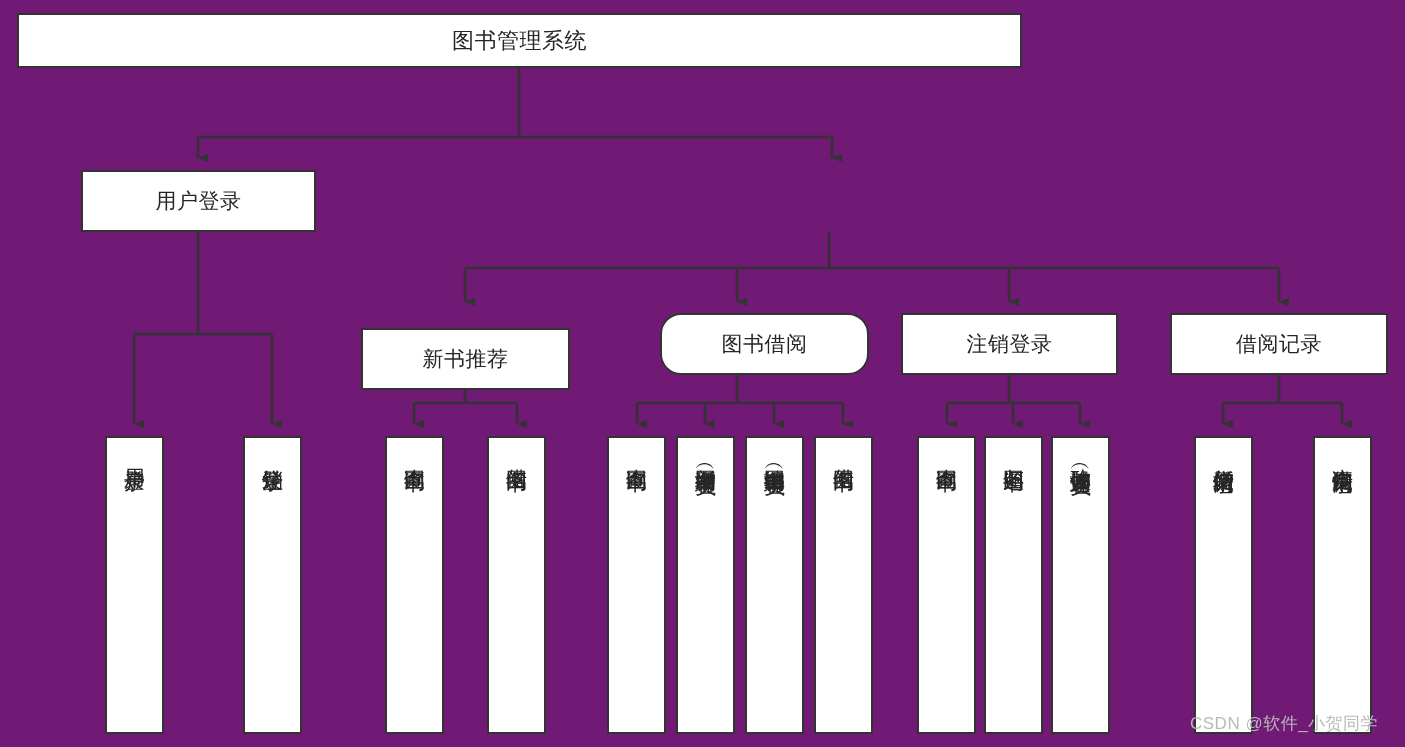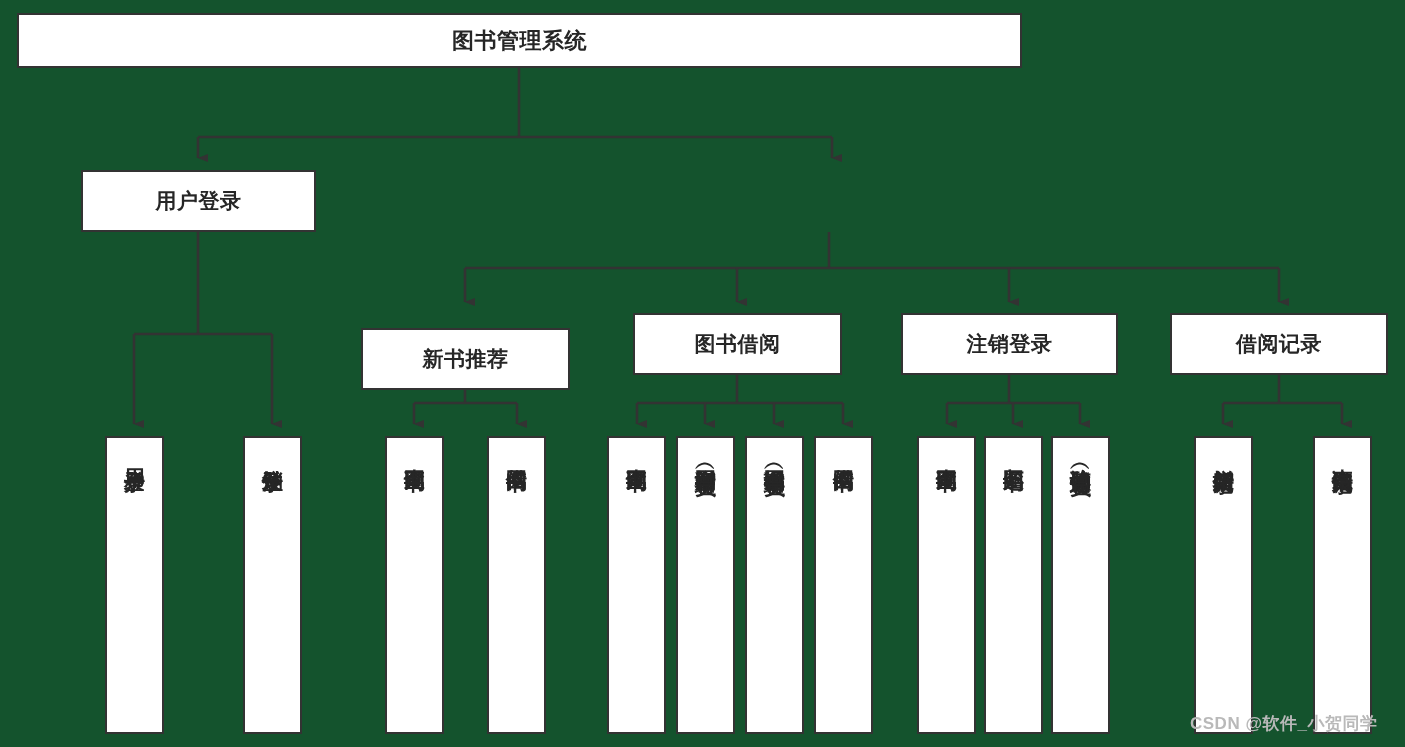--- a/index.html
+++ b/index.html
@@ -7,23 +7,22 @@
     padding: 0;
     background: #ffffff;
   }
   body {
     font-family: "Liberation Sans", "DejaVu Sans", sans-serif;
   }
   #canvas {
     position: relative;
     width: 1405px;
     height: 747px;
-    background: #14532d;
+    background: #701a75;
     overflow: hidden;
-    font-weight: bold;
   }
   #edges {
     position: absolute;
     left: 0;
     top: 0;
     width: 1405px;
     height: 747px;
   }
   .node {
     position: absolute;
@@ -131,21 +130,21 @@
     <span class="label">图书管理系统</span>
   </div>
 
   <div class="node horiz" style="left:81px; top:170px; width:235px; height:62px;">
     <span class="label">用户登录</span>
   </div>
 
   <div class="node horiz" style="left:361px; top:316px; width:209px; height:62px;margin-top:12px;">
     <span class="label">新书推荐</span>
   </div>
-  <div class="node horiz" style="left:633px; top:313px; width:209px; height:62px;">
+  <div class="node horiz" style="left:660px; top:313px; width:209px; height:62px;border-radius:21px;">
     <span class="label">图书借阅</span>
   </div>
   <div class="node horiz" style="left:901px; top:313px; width:217px; height:62px;">
     <span class="label">注销登录</span>
   </div>
   <div class="node horiz" style="left:1170px; top:313px; width:218px; height:62px;">
     <span class="label">借阅记录</span>
   </div>
 
   <div class="node vert" style="left:105px; top:436px; width:59px; height:298px;">

